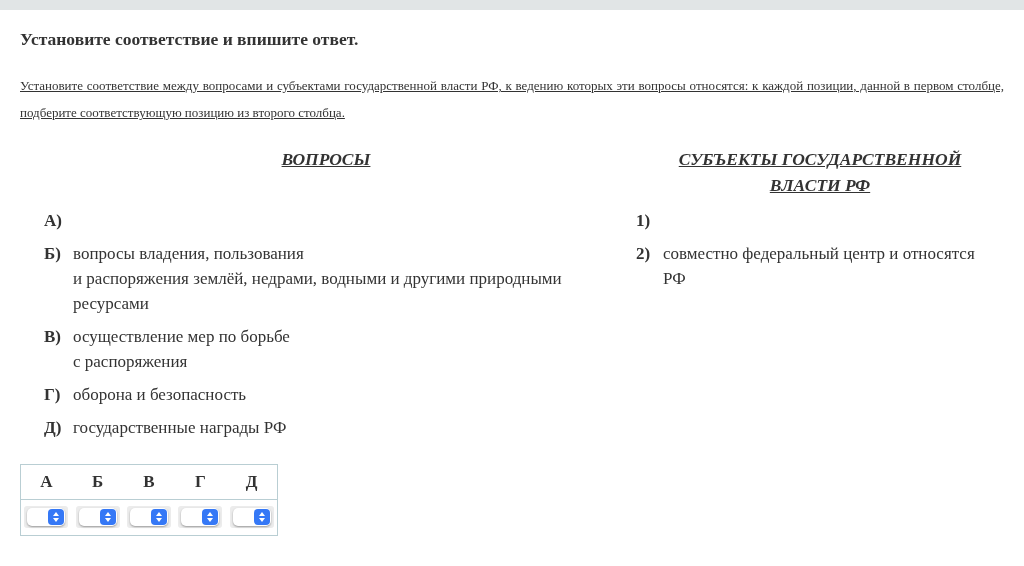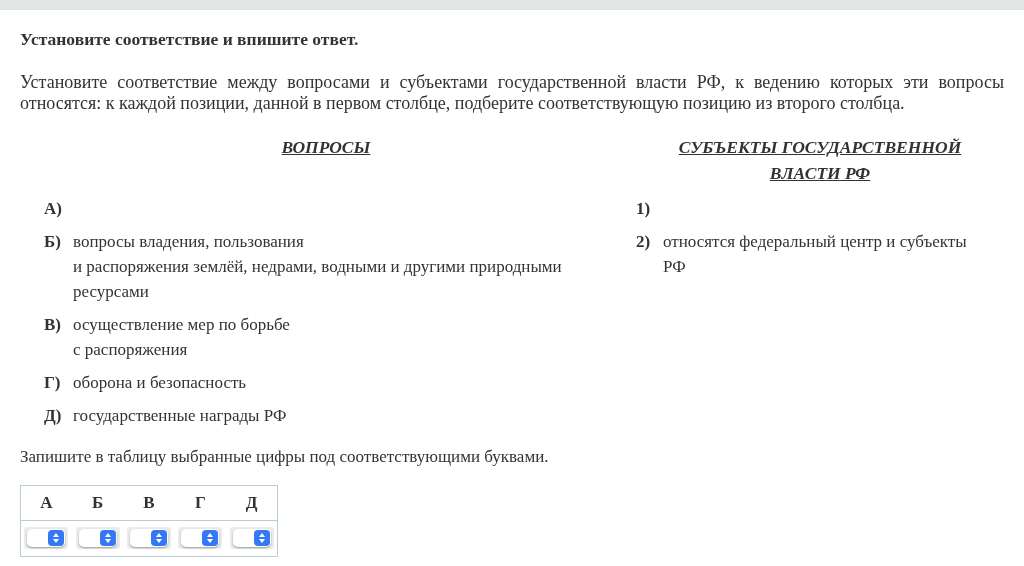--- a/index.html
+++ b/index.html
@@ -17,23 +17,24 @@
   .content { padding: 0 20px; }
 
   .task-title {
     margin-top: 19px;
     font-size: 17.5px;
     font-weight: bold;
     line-height: 21px;
   }
   .intro {
     margin-top: 22px;
-    font-size: 18px;
-    line-height: 21px;
+    font-size: 13px;
+    line-height: 27px;
     text-align: justify;
+    text-decoration: underline;
   }
 
   .columns {
     margin-top: 20px;
     display: flex;
     align-items: flex-start;
   }
   .col-left  { width: 612px; }
   .col-right { width: 368px; margin-left: 4px; }
 
@@ -177,29 +178,28 @@
 
     <div class="col-right">
       <div class="col-header"><span>СУБЪЕКТЫ ГОСУДАРСТВЕННОЙ
 ВЛАСТИ РФ</span></div>
       <div class="items">
         <div class="item">
           <span class="item-label">1)</span>
         </div>
         <div class="item">
           <span class="item-label">2)</span>
-          <span class="item-text">относятся федеральный центр и субъекты
+          <span class="item-text">совместно федеральный центр и относятся
 РФ</span>
         </div>
       </div>
     </div>
 
   </div>
 
-  <div class="write-instruction">Запишите в таблицу выбранные цифры под соответствующими буквами.</div>
 
   <table class="answer-table">
     <tbody>
         <tr>
       <td class="letter-cell">А</td>
       <td class="letter-cell">Б</td>
       <td class="letter-cell">В</td>
       <td class="letter-cell">Г</td>
       <td class="letter-cell">Д</td>
     </tr>

